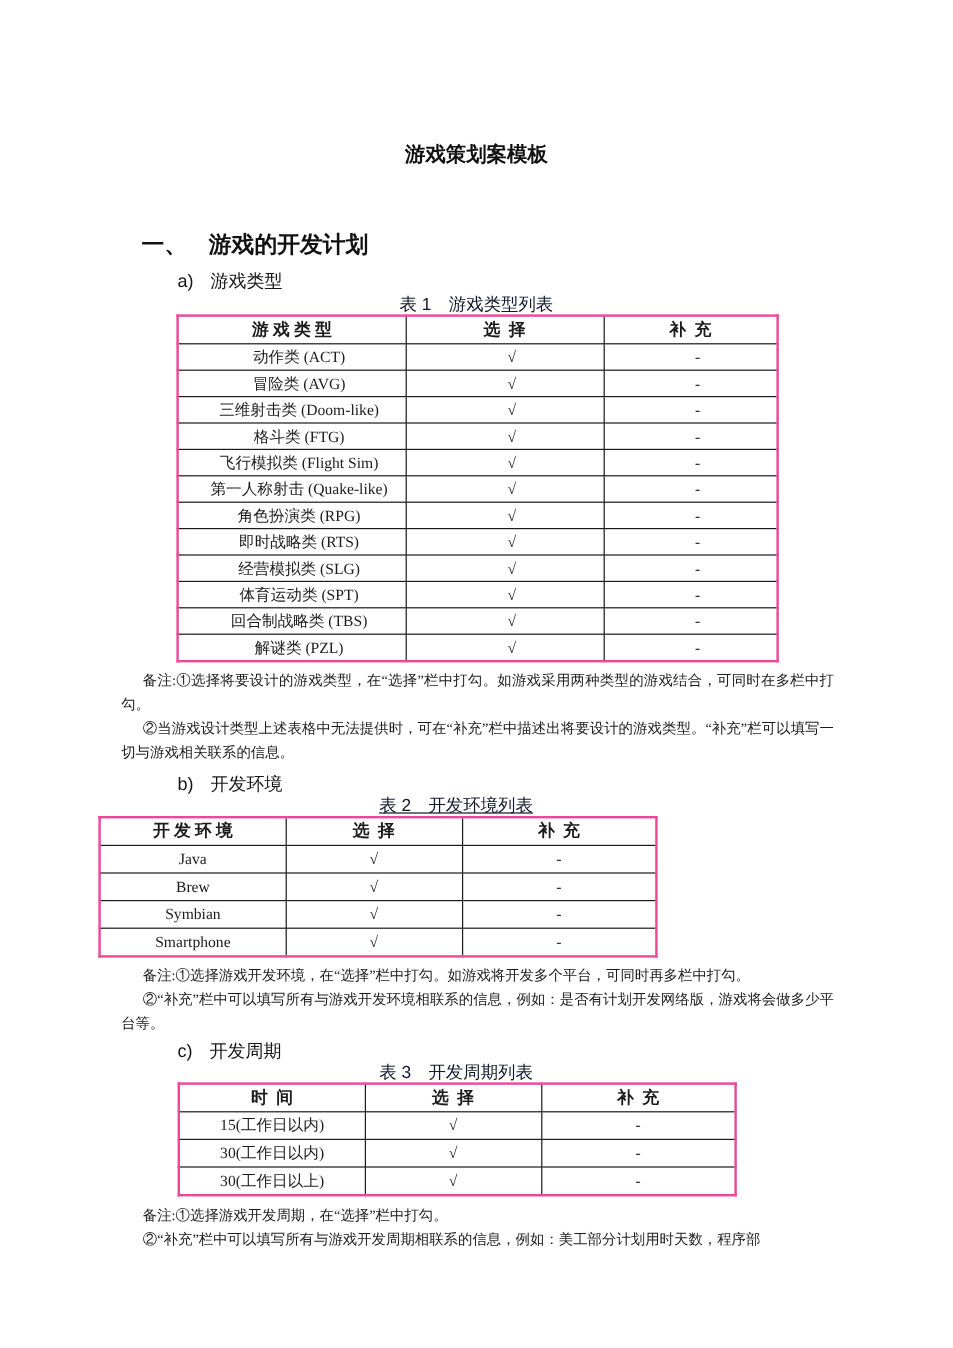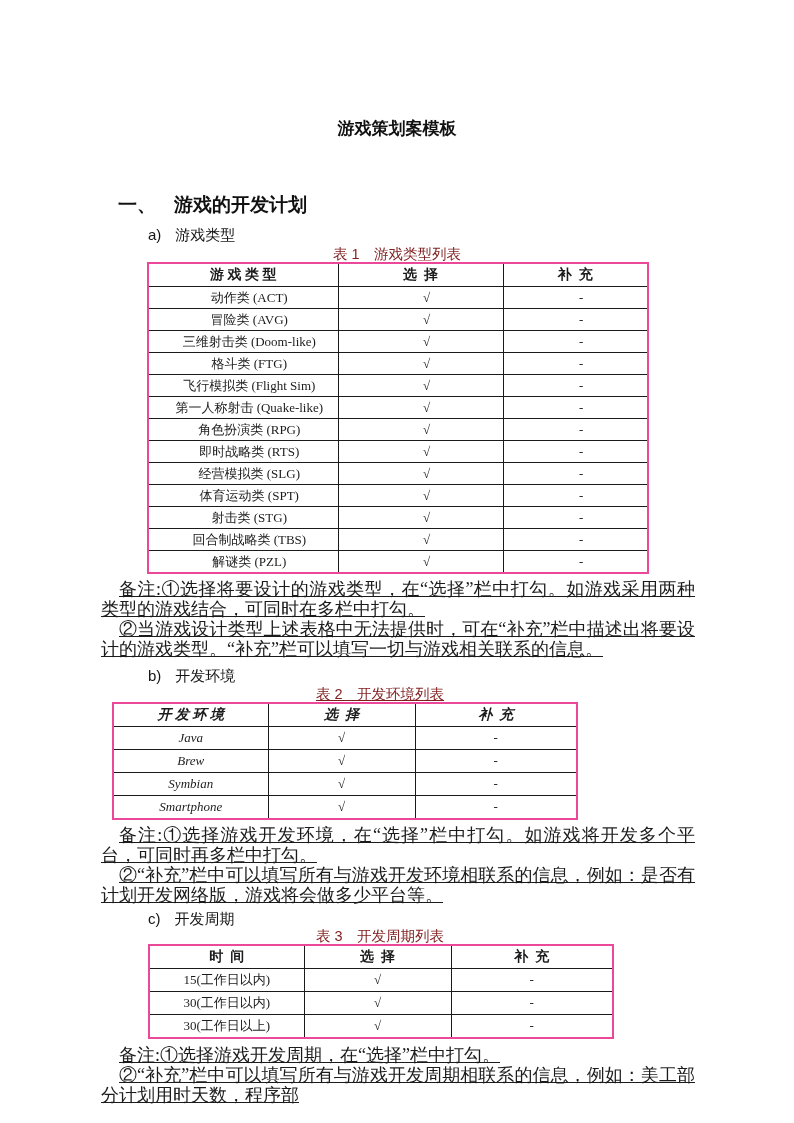--- a/index.html
+++ b/index.html
@@ -47,21 +47,21 @@
     color: #151515;
   }
   .sub-heading.b { margin-top: 7px; }
   .sub-heading.c { margin-top: 4px; }
   .tbl-caption {
     font-family: "Liberation Sans", "DejaVu Sans", sans-serif;
     font-size: 14.5px;
     line-height: 15px;
     text-align: center;
     white-space: pre;
-    color: #7f1d1d;
+    color: #0f172a;
   }
   .cap-a { margin: 2px 0 0 147px; width: 500px; }
   .cap-b { margin: 1px 0 0 148px; width: 464px; text-decoration: underline; }
   .cap-c { margin: 0 0 0 148px;  width: 464px; }
 
   table.doc-table {
     border-collapse: collapse;
     table-layout: fixed;
     border: 2px solid #ec4899;
   }
@@ -79,34 +79,33 @@
     white-space: pre;
   }
   table.doc-table td {
     font-family: "Liberation Serif", "DejaVu Serif", serif;
     font-size: 13px;
     font-weight: normal;
   }
   table.t1 { margin: 0 0 0 147px; width: 500px; }
   table.t1 th { height: 22px; }
   table.t1 td { height: 21px; padding-left: 12px; }
-  table.t2 { margin: 0 0 0 112px; width: 464px; font-style: italic; }
+  table.t2 { margin: 0 0 0 82px; width: 464px; }
   table.t3 { margin: 0 0 0 148px; width: 464px; }
   table.t2 th, table.t2 td, table.t3 th, table.t3 td { height: 22px; }
 
   p.note {
     margin: 0 0 0 101px;
     width: 594px;
     font-family: "Liberation Serif", "DejaVu Serif", serif;
-    font-size: 18px;
+    font-size: 12px;
     line-height: 20px;
     text-align: justify;
     text-indent: 18px;
     color: #1b1b1b;
-    text-decoration: underline;
   }
   p.note.first { margin-top: 5px; }
   p.note.first-c { margin-top: 6px; }
 </style>
 </head>
 <body>
 
 <div class="page">
 
   <h1 class="doc-title">游戏策划案模板</h1>
@@ -179,25 +178,20 @@
           <td>经营模拟类 (SLG)</td>
           <td>√</td>
           <td>-</td>
         </tr>
         <tr>
           <td>体育运动类 (SPT)</td>
           <td>√</td>
           <td>-</td>
         </tr>
         <tr>
-          <td>射击类 (STG)</td>
-          <td>√</td>
-          <td>-</td>
-        </tr>
-        <tr>
           <td>回合制战略类 (TBS)</td>
           <td>√</td>
           <td>-</td>
         </tr>
         <tr>
           <td>解谜类 (PZL)</td>
           <td>√</td>
           <td>-</td>
         </tr>
       </tbody>

